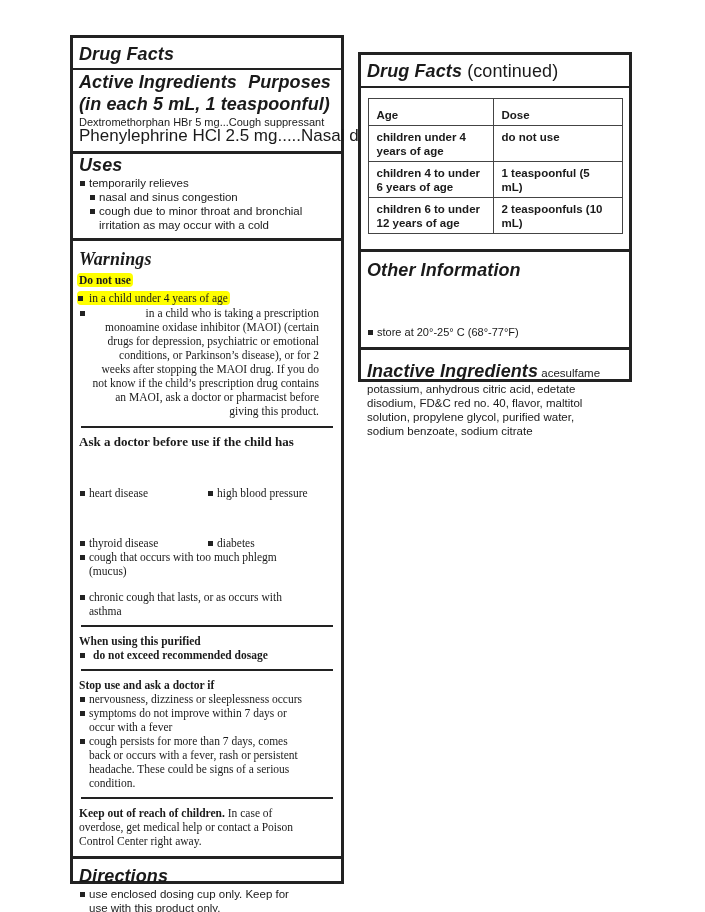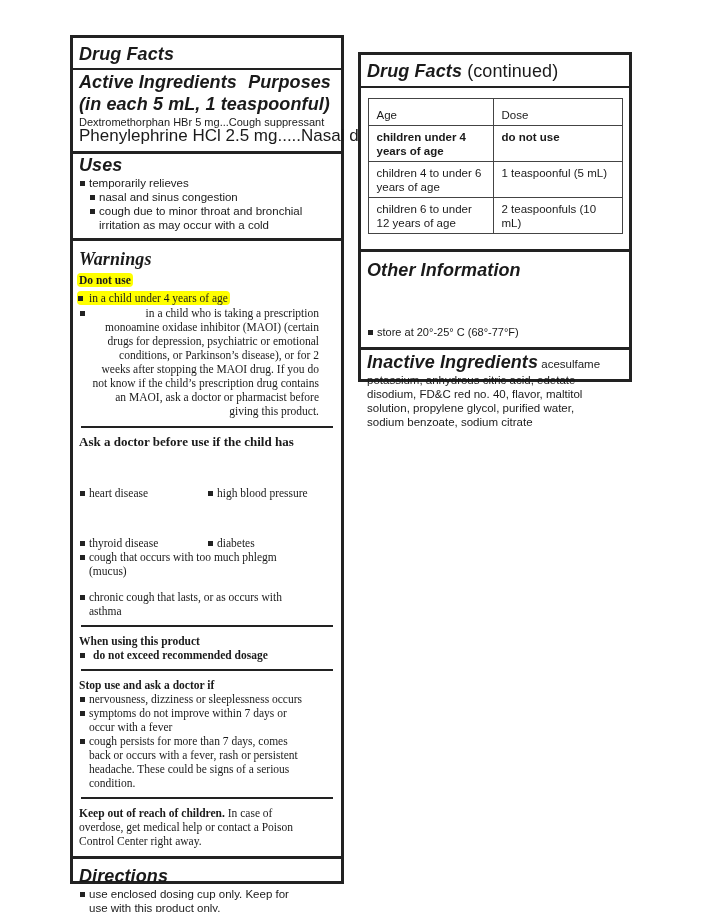--- a/index.html
+++ b/index.html
@@ -18,21 +18,21 @@
   .bul::before { content: ""; position: absolute; left: 1px; top: 5px; width: 5px; height: 5px; background: #222; }
   .bul.sub { margin-left: 10px; }
   .bold { font-weight: bold; }
   .hl { background: #ffff00; border-radius: 4px; padding: 0 2px; margin-left: -2px; }
   .hl-block { display: inline-block; }
   .rule { border-top: 2.5px solid #222; margin: 0 2px; }
   .ai-row { display: flex; justify-content: space-between; }
   .two-col { display: flex; }
   .two-col .bul { width: 124px; margin-top: 36px; }
   table.dose { border-collapse: collapse; width: 255px; margin: 0 auto; font-size: 11.5px; line-height: 14px; }
-  table.dose td { border: 1.5px solid #444; vertical-align: top; padding: 4px 8px 3px 8px; }
+  table.dose td { border: 1.5px solid #444; vertical-align: top; padding: 4px 8px 3px 8px; font-weight: bold; }
   table.dose td:first-child { width: 108px; }
   .arrow { position: absolute; right: 12px; font-size: 10px; }
 </style>
 </head>
 <body>
 
 <div class="panel" id="left">
 
   <div class="sec thin" style="padding-top:5px;padding-bottom:3px;">
     <div class="h-big">Drug Facts</div>
@@ -79,21 +79,21 @@
         <div class="bul">thyroid disease</div>
         <div class="bul">diabetes</div>
       </div>
       <div class="bul" style="width:190px;">cough that occurs with too much phlegm (mucus)</div>
       <div class="bul" style="width:215px;margin-top:12px;">chronic cough that lasts, or as occurs with asthma</div>
     </div>
     <div style="height:7px"></div>
     <div class="rule"></div>
 
     <div style="padding-top:7px;">
-      <div class="txt bold">When using this product</div>
+      <div class="txt bold">When using this purified</div>
       <div class="bul bold" style="padding-left:14px;"><span>do not exceed recommended dosage</span></div>
     </div>
     <div style="height:7px"></div>
     <div class="rule"></div>
 
     <div style="padding-top:7px;">
       <div class="txt bold">Stop use and ask a doctor if</div>
       <div class="bul" style="width:225px;">nervousness, dizziness or sleeplessness occurs</div>
       <div class="bul" style="width:215px;">symptoms do not improve within 7 days or occur with a fever</div>
       <div class="bul" style="width:215px;">cough persists for more than 7 days, comes back or occurs with a fever, rash or persistent headache. These could be signs of a serious condition.</div>
@@ -142,19 +142,19 @@
       </tr>
     </tbody>
       </table>
   </div>
 
   <div class="sec" style="padding-top:7px;padding-bottom:8px;">
     <div class="h-big">Other Information</div>
     <div class="bul" style="font-size:11px;margin-top:44px;">store at 20°-25° C (68°-77°F)</div>
   </div>
 
-  <div class="sec" style="padding-top:1px;padding-bottom:8px;">
+  <div class="sec" style="padding-top:10px;padding-bottom:8px;">
     <div class="txt" style="width:245px;">
       <span class="h-big">Inactive Ingredients</span>
       <span>acesulfame potassium, anhydrous citric acid, edetate disodium, FD&amp;C red no. 40, flavor, maltitol solution, propylene glycol, purified water, sodium benzoate, sodium citrate</span>
     </div>
   </div>
 </div>
 
 </body></html>

